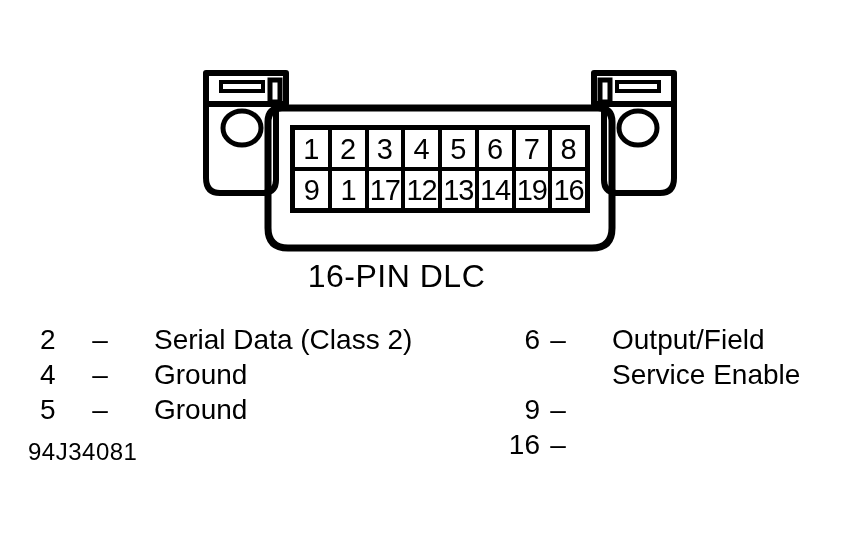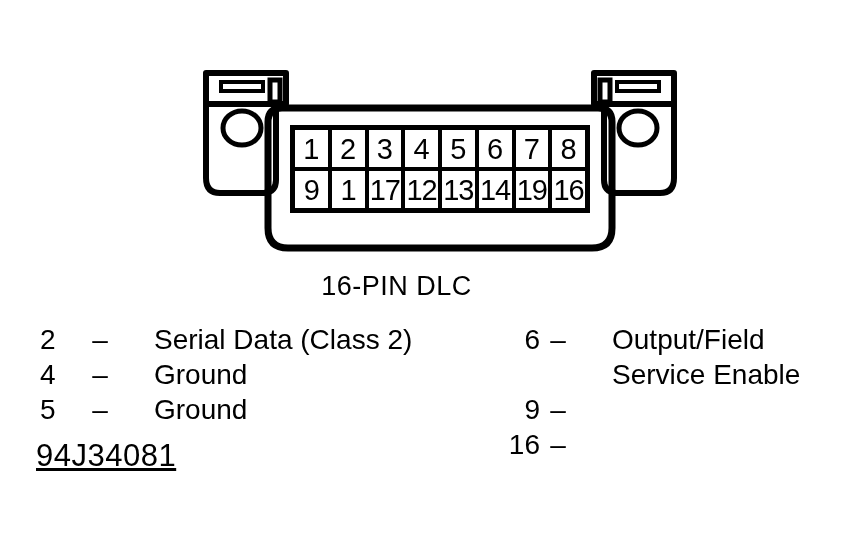--- a/index.html
+++ b/index.html
@@ -81,24 +81,24 @@
   }
   .pin-row.row-bottom .pin-num {
     font-size: 29px;
     letter-spacing: -1px;
   }
 
   
   #dlc-caption {
     position: absolute;
     left: 0;
-    top: 273px;
+    top: 260px;
     width: 793px;
     text-align: center;
-    font-size: 27px;
+    font-size: 32px;
     line-height: 1;
     letter-spacing: 0.5px;
   }
 
   
   #legend {
     position: absolute;
     left: 0;
     top: 322px;
     width: 859px;
@@ -140,26 +140,25 @@
   }
   .legend-desc.cont { padding-left: 2px; }
   .legend-row.continuation .legend-pin,
   .legend-row.continuation .legend-dash {
     visibility: hidden;
   }
 
   
   #figure-id {
     position: absolute;
-    left: 36px;
+    left: 28px;
     top: 440px;
-    font-size: 31px;
+    font-size: 24px;
     line-height: 1;
     letter-spacing: 0.5px;
-    text-decoration: underline;
   }
 </style>
 </head>
 <body>
 
 <div id="figure-root">
 
   <div id="connector-drawing">
     <svg id="connector-svg" viewBox="0 0 500 200" xmlns="http://www.w3.org/2000/svg">
 

